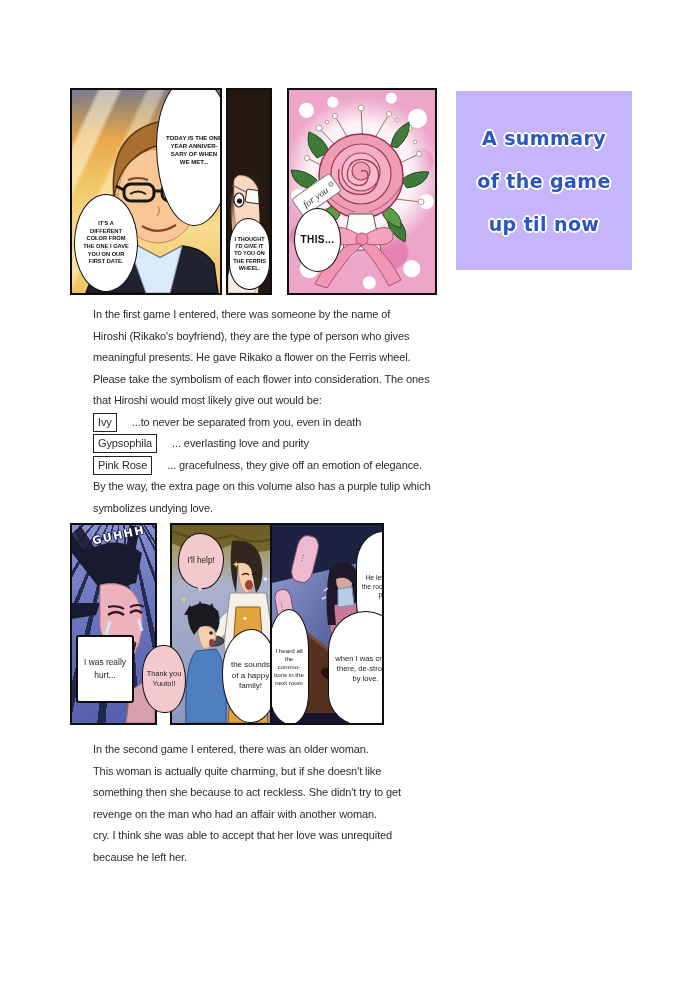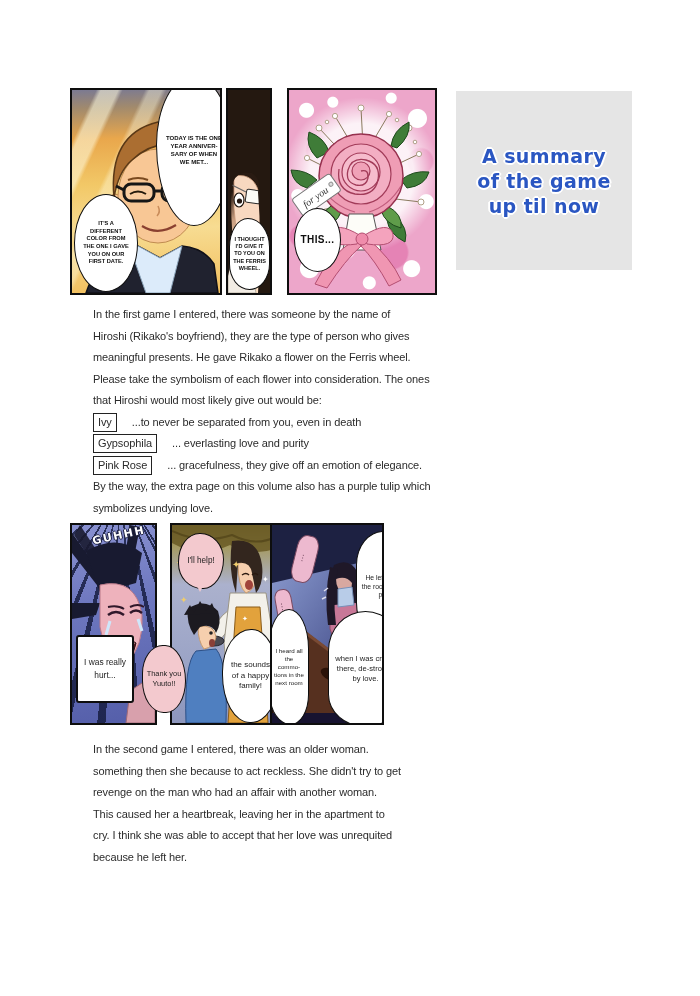--- a/index.html
+++ b/index.html
@@ -25,22 +25,22 @@
       radial-gradient(circle at 6% 52%, #fff 0 6px, transparent 7px),
       radial-gradient(circle at 94% 55%, #fff 0 7px, transparent 8px),
       radial-gradient(circle at 14% 88%, #fff 0 9px, transparent 10px),
       radial-gradient(circle at 55% 95%, #fff 0 6px, transparent 7px),
       radial-gradient(circle at 84% 88%, #fff 0 8px, transparent 9px),
       radial-gradient(circle at 38% 78%, rgba(255,255,255,.8) 0 10px, transparent 12px),
       radial-gradient(circle at 22% 30%, #e583b5 0 14px, transparent 16px),
       radial-gradient(circle at 90% 35%, #e583b5 0 12px, transparent 14px),
       radial-gradient(circle at 70% 80%, #e583b5 0 16px, transparent 18px),
       radial-gradient(circle at 8% 72%, #e583b5 0 10px, transparent 12px)}
-  .titlebox{left:386px;top:3px;width:176px;height:179px;background:#e5e5e5;position:absolute;
-       display:flex;flex-direction:column;align-items:center;justify-content:center;gap:3px}
+  .titlebox{left:386px;top:3px;width:176px;height:179px;background:#c4b5fd;position:absolute;
+       display:flex;flex-direction:column;align-items:center;justify-content:center;gap:21px}
   .tl{font-family:"DejaVu Sans",sans-serif;font-weight:bold;font-size:19px;color:#2a56c2;letter-spacing:.4px;
       text-shadow:-1px -1px 0 #fff,1px -1px 0 #fff,-1px 1px 0 #fff,1px 1px 0 #fff,-2px 0 0 #fff,2px 0 0 #fff,0 -2px 0 #fff,0 2px 0 #fff}
   .p21{left:0;top:0;width:87px;height:202px;
        background:linear-gradient(170deg,#8991d0 0%,#6d77bf 40%,#545ea9 100%)}
   .p21::before{content:"";position:absolute;inset:0;
        background:repeating-conic-gradient(from 150deg at 60% -18%, rgba(18,24,58,.8) 0deg 2deg, transparent 2deg 8.5deg)}
   .p22{left:100px;top:0;width:107px;height:202px;
        background:linear-gradient(180deg,#7c6c36 0%,#a59a62 11%,#abb1cd 30%,#9aa3c6 72%,#8d96bc 100%)}
   .p23{left:200px;top:0;width:114px;height:202px;
        background:linear-gradient(125deg,#94a2d5 0%,#7381b8 32%,#4b5590 68%,#333b6d 100%)}
@@ -312,18 +312,18 @@
       <span class="hw">when I was crying there, de-stroyed by love.</span>
     </div>
     <div class="bubble b23left">
       <span class="hw">I heard all the commo-tions in the next room</span>
     </div>
   </div>
 </div>
 
 <div id="block2" class="tblock">
   <div class="line">In the second game I entered, there was an older woman.</div>
+  <div class="line">This woman is actually quite charming, but if she doesn't like</div>
   <div class="line">something then she because to act reckless. She didn't try to get</div>
   <div class="line">revenge on the man who had an affair with another woman.</div>
-  <div class="line">This caused her a heartbreak, leaving her in the apartment to</div>
   <div class="line">cry. I think she was able to accept that her love was unrequited</div>
   <div class="line">because he left her.</div>
 </div>
 
 </body></html>

